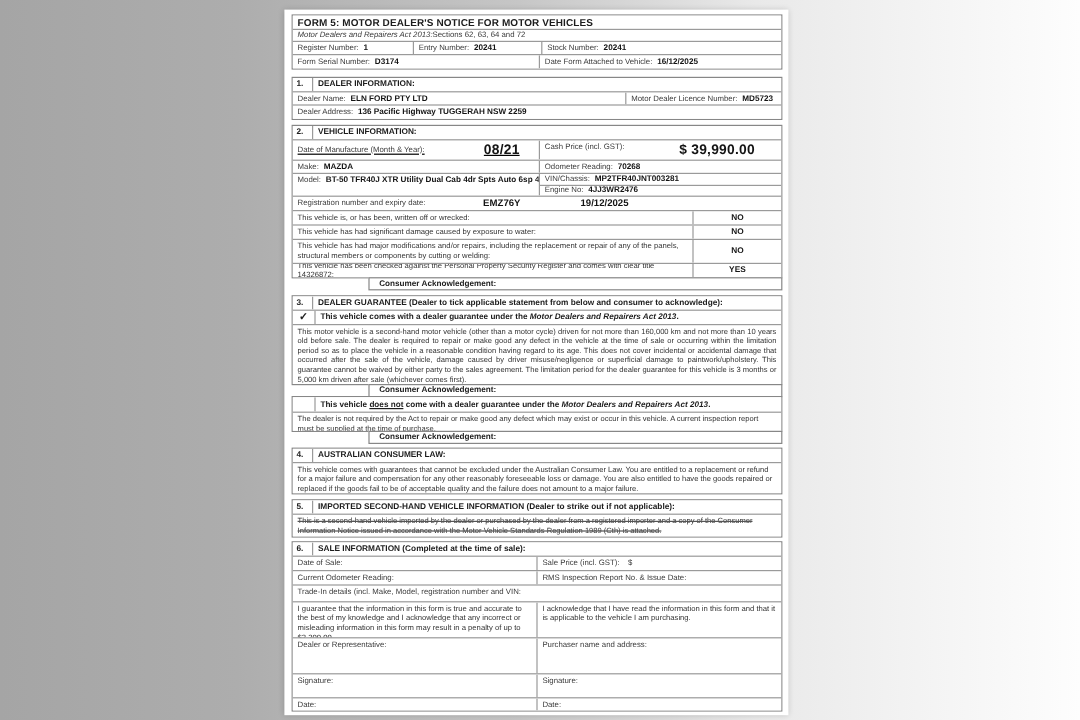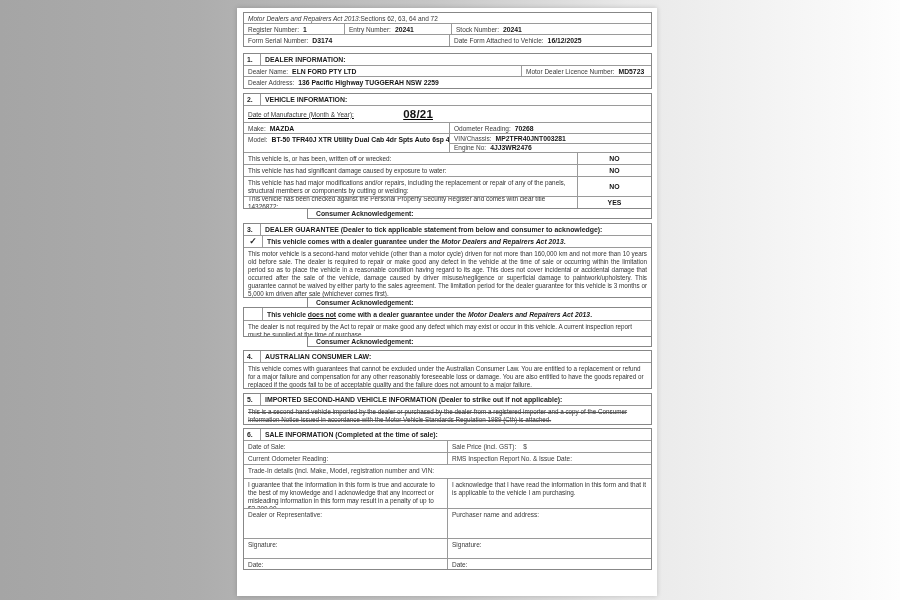--- a/index.html
+++ b/index.html
@@ -49,20 +49,25 @@
   .gap6{height:6px}.gap4{height:4px}.gap3{height:3px}
   .mt{margin-top:-1px;}
 </style>
 </head>
 <body>
 
 <div class="page">
   <div class="inner">
 
     <div class="tbl">
+      <div class="tr h11">
+          <div class="c fx">
+            <span class="t-title">FORM 5: MOTOR DEALER'S NOTICE FOR MOTOR VEHICLES</span>
+          </div>
+        </div>
       <div class="tr h10">
           <div class="c fx">
         <span class="lb it">Motor Dealers and Repairers Act 2013:</span>
         <span class="lb"> Sections 62, 63, 64 and 72</span>
       </div>
         </div>
       <div class="tr h11">
         <div class="c w100">
             <span class="lb">Register Number:</span>
             <span class="vl">1</span>
@@ -125,20 +130,24 @@
             <span class="t-head">2.</span>
           </div>
         <div class="c fx bl">
             <span class="t-head">VEHICLE INFORMATION:</span>
           </div>
       </div>
       <div class="tr h17">
         <div class="c w205" style="justify-content:space-between;padding-right:16px;text-decoration:underline;">
           <span class="lb">Date of Manufacture (Month &amp; Year):</span>
           <span class="vl big">08/21</span>
+        </div>
+        <div class="c fx bl">
+          <span class="lb" style="align-self:flex-start;padding-top:2px;">Cash Price (incl. GST):</span>
+          <span class="vl big" style="margin-left:auto;margin-right:18px;">$ 39,990.00</span>
         </div>
       </div>
       <div class="tr h11">
         <div class="c w205">
             <span class="lb">Make:</span>
             <span class="vl">MAZDA</span>
           </div>
         <div class="c fx bl">
             <span class="lb">Odometer Reading:</span>
             <span class="vl">70268</span>
@@ -155,20 +164,27 @@
               <span class="vl">MP2TFR40JNT003281</span>
             </div>
           <div class="sub">
               <span class="lb">Engine No:</span>
               <span class="vl">4JJ3WR2476</span>
             </div>
         </div>
       </div>
       <div class="tr h12">
         <div class="c fx">
+          <span class="lb">Registration number and expiry date:</span>
+          <span class="vl" style="margin-left:48px;font-size:8px;">EMZ76Y</span>
+          <span class="vl" style="margin-left:50px;font-size:8px;">19/12/2025</span>
+        </div>
+      </div>
+      <div class="tr h12">
+        <div class="c fx">
             <span class="qtxt">This vehicle is, or has been, written off or wrecked:</span>
           </div>
         <div class="c w74 bl">
             <span class="ans">NO</span>
           </div>
       </div>
       <div class="tr h12">
         <div class="c fx">
             <span class="qtxt">This vehicle has had significant damage caused by exposure to water:</span>
           </div>

